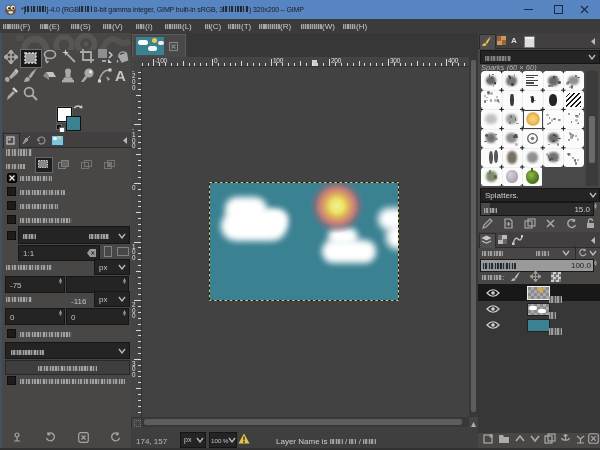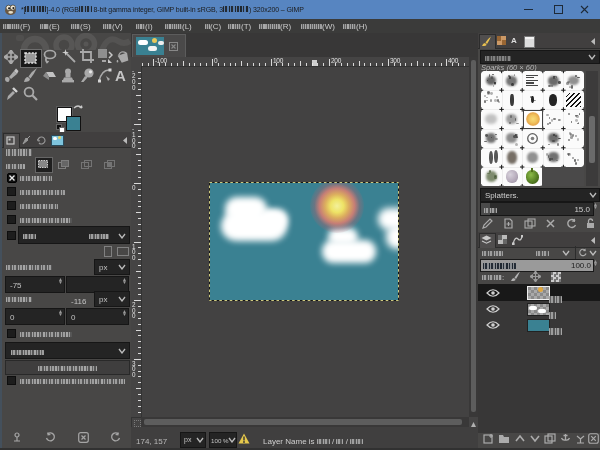--- a/index.html
+++ b/index.html
@@ -196,20 +196,27 @@
 
   <span class="chk abs" style="left:5px;top:198px"></span>
   <div class="fld abs" style="left:16px;top:193px;width:110px;height:16px;">
     <div class="txt abs" style="left:4px;top:5px"><span class="j" style="width:13px"></span></div>
     <div class="txt abs" style="left:70px;top:5px"><span class="j" style="width:20px"></span></div>
     <svg class="abs" style="left:99px;top:6px" width="8" height="6" viewBox="0 0 8 6">
         <path d="M1 1 L4 5 L7 1" stroke="#bbb" fill="none" stroke-width="1.3"></path>
       </svg>
   </div>
 
+  <div class="fld abs" style="left:16px;top:212px;width:80px;height:14px;font-size:8px;">
+    <div class="abs" style="left:4px;top:3px">1:1</div>
+    <svg class="abs" style="left:68px;top:3px" width="9" height="8" viewBox="0 0 9 8">
+        <path d="M3 0 L9 0 L9 8 L3 8 L0 4 Z" fill="#999"></path>
+        <path d="M4.5 2.5 L7 5.5 M7 2.5 L4.5 5.5" stroke="#222" stroke-width="1"></path>
+      </svg>
+  </div>
   <svg class="abs" style="left:101px;top:213px" width="10" height="11" viewBox="0 0 10 11">
       <rect x="1.5" y="0.5" width="7" height="10" fill="none" stroke="#808080"></rect>
     </svg>
   <svg class="abs" style="left:115px;top:214px" width="12" height="10" viewBox="0 0 12 10">
       <rect x="0.5" y="0.5" width="11" height="8" fill="none" stroke="#808080"></rect>
     </svg>
 
   <div class="txt abs" style="left:4px;top:230px"><span class="j" style="width:46px"></span></div>
   <div class="fld abs" style="left:92px;top:226px;width:34px;height:14px;font-size:8px;">
     <div class="abs" style="left:4px;top:3px">px</div>
@@ -496,21 +503,21 @@
       <div class="abs" style="left:1px;top:4px;font-size:6.2px;">100 %</div>
       <svg class="abs" style="left:18px;top:4px" width="8" height="6" viewBox="0 0 8 6">
           <path d="M1 1 L4 5 L7 1" stroke="#bbb" fill="none" stroke-width="1.3"></path>
         </svg>
     </div>
     <svg class="abs" style="left:107px;top:6px" width="12" height="11" viewBox="0 0 12 11">
         <path d="M6 0.5 L11.5 10.5 L0.5 10.5 Z" fill="#e6c84c"></path>
         <path d="M6 3.5 L6 7.5" stroke="#333" stroke-width="1.4"></path>
         <circle cx="6" cy="9" r="0.9" fill="#333"></circle>
       </svg>
-    <div class="abs" style="left:116px;top:10px;color:#cfcfcf;padding-left:16px;">Layer Name is <span class="j" style="width:13px"></span> / <span class="j" style="width:7px"></span> / <span class="j" style="width:13px"></span></div>
+    <div class="abs" style="left:129px;top:10px;color:#cfcfcf;padding-left:16px;">Layer Name is <span class="j" style="width:13px"></span> / <span class="j" style="width:7px"></span> / <span class="j" style="width:13px"></span></div>
   </div>
 </div>
 
 <div class="abs" id="rightdock" style="left:478px;top:33px;width:122px;height:417px;background:#484746;border-right:2px solid #353535;">
 
   <div class="abs" style="left:0;top:0;width:122px;height:15px;background:#413f3f;border-bottom:1px solid #2c2c2c;">
     <div class="abs" style="left:1px;top:1px;width:15px;height:14px;background:#504e4e;border:1px solid #2c2c2c;border-bottom:none;"></div>
     <svg class="abs" style="left:3px;top:3px" width="11" height="11" viewBox="0 0 11 11">
         <path d="M1 10 Q2 7 4 7 L5.5 8.5 Q5.5 10 1 10 Z" fill="#e8c050"></path>
         <path d="M4.5 6.5 Q7 2.5 10 0.5 Q8 5 6 8 Z" fill="#e8c050"></path>

